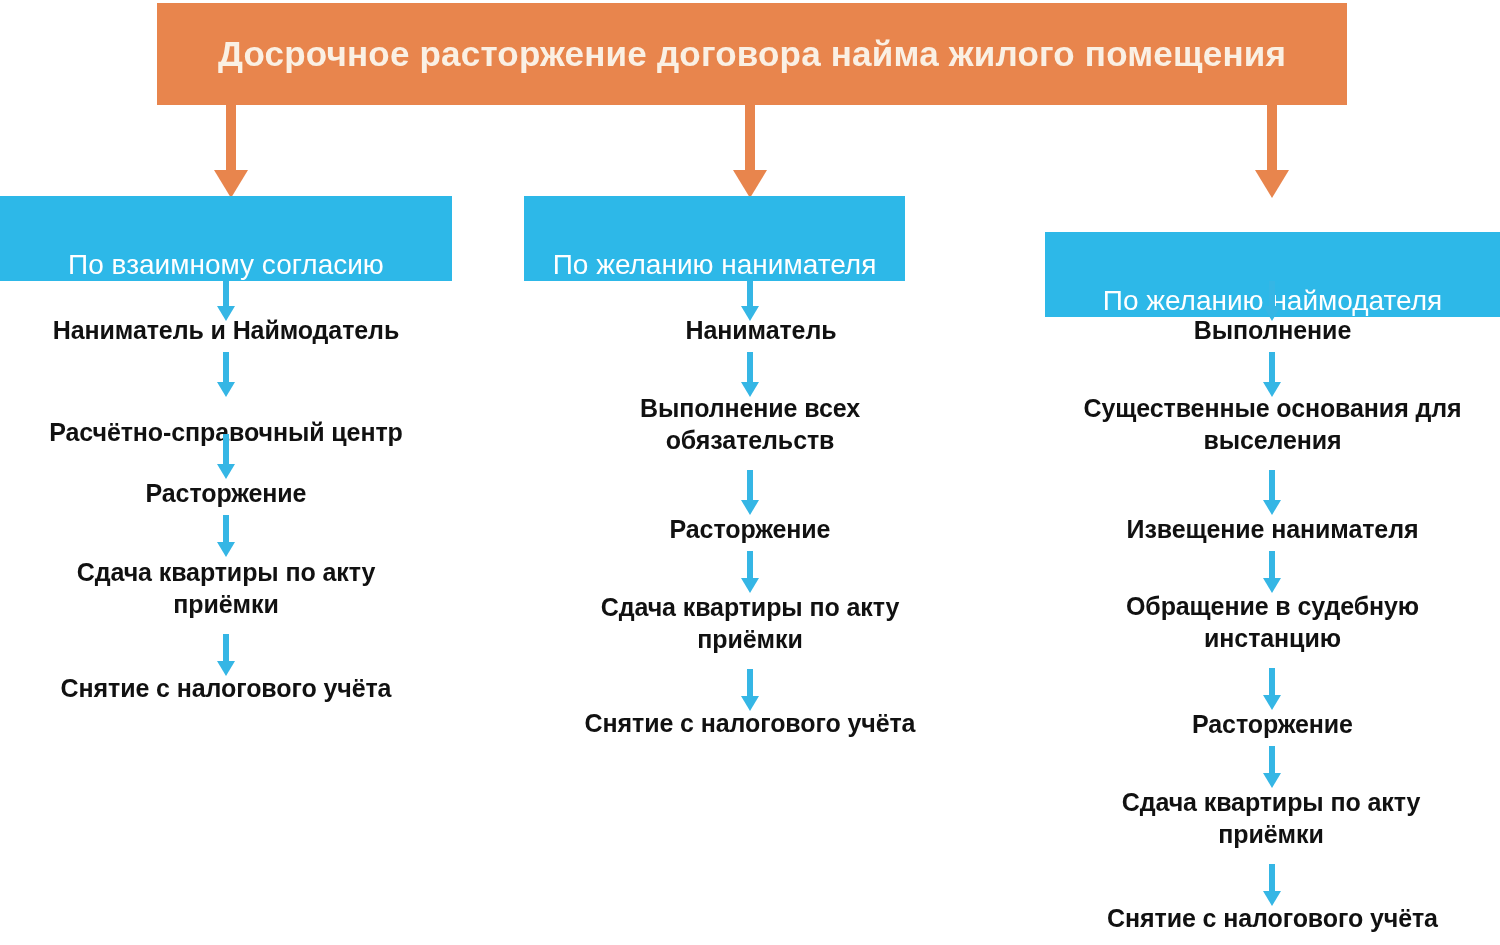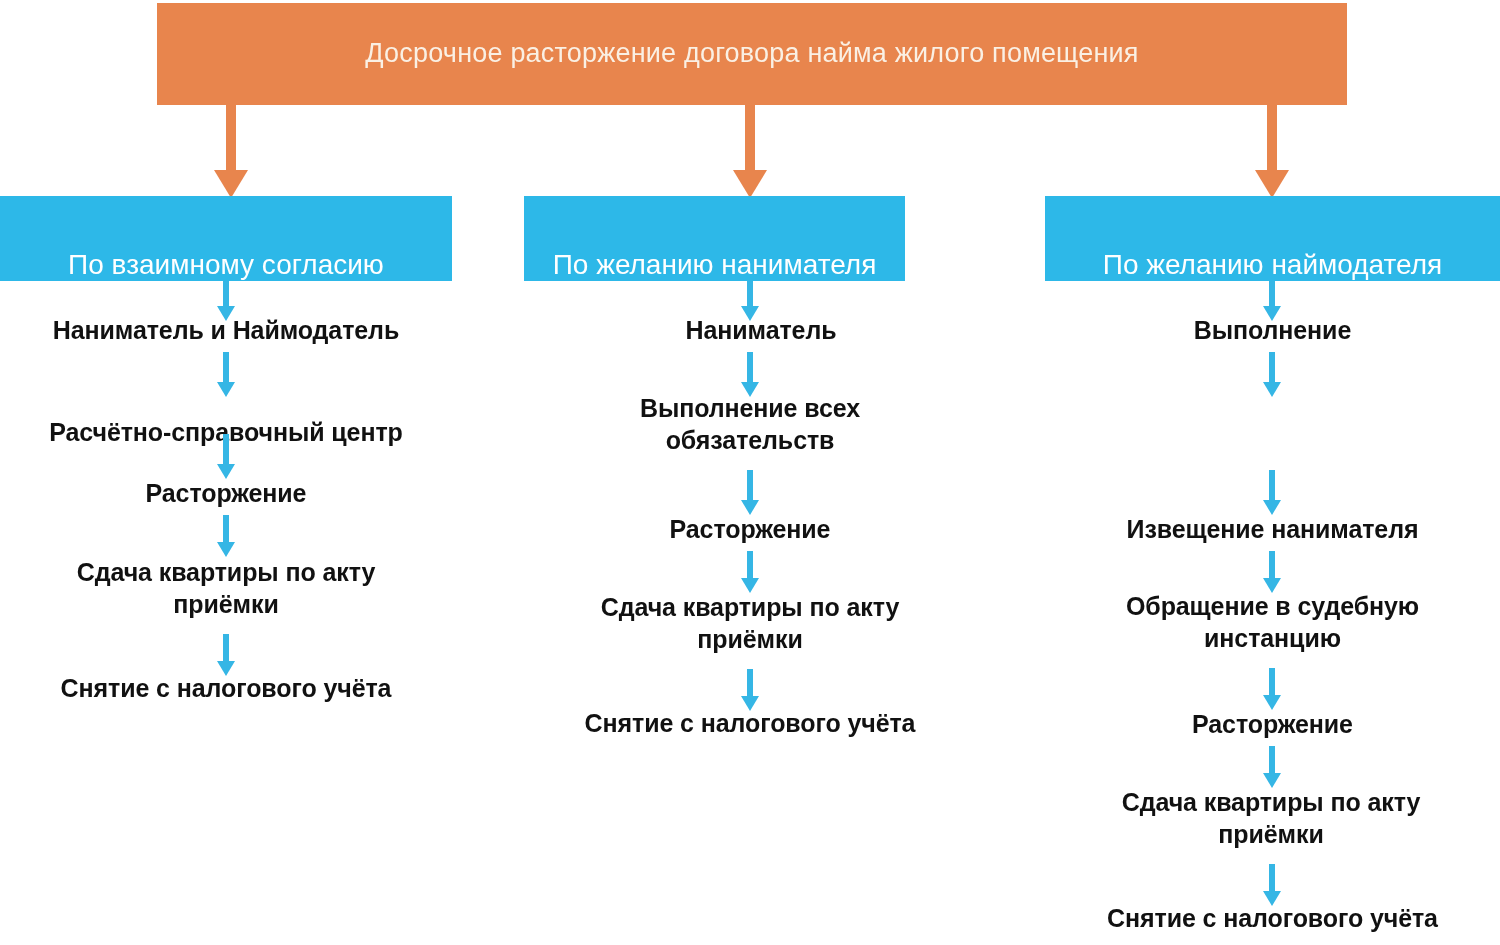--- a/index.html
+++ b/index.html
@@ -30,22 +30,22 @@
     width: 1190px;
     height: 102px;
     background: #E8854D;
     display: flex;
     align-items: center;
     justify-content: center;
     box-sizing: border-box;
   }
   .title-text {
     color: #FAF0E4;
-    font-size: 27px;
-    font-weight: 400;
+    font-size: 35px;
+    font-weight: 700;
     letter-spacing: 0.2px;
     line-height: 1.1;
     text-align: right;
     white-space: nowrap;
   }
 
   
   .arrow-orange {
     position: absolute;
     width: 34px;
@@ -145,21 +145,21 @@
   </div>
 
   <div class="cat-box" style="left:0px; width:452px;">
     <div class="cat-text">По взаимному согласию</div>
   </div>
 
   <div class="cat-box" style="left:524px; width:381px;">
     <div class="cat-text">По желанию нанимателя</div>
   </div>
 
-  <div class="cat-box" style="left:1045px; width:455px;">
+  <div class="cat-box" style="left:1045px; width:455px;margin-top:36px;">
     <div class="cat-text">По желанию наймодателя</div>
   </div>
 
   <div class="arrow-blue" style="left:217px; top:281px; height:40px;">
     <div class="stem" style="height:25px;"></div>
     <div class="head" style="top:25px;"></div>
   </div>
 
   <div class="step" style="left:0px; top:314px; width:452px;">Наниматель и Наймодатель</div>
 
@@ -231,20 +231,21 @@
     <div class="head" style="top:25px;"></div>
   </div>
 
   <div class="step" style="left:1045px; top:314px; width:455px;">Выполнение</div>
 
   <div class="arrow-blue" style="left:1263px; top:352px; height:45px;">
     <div class="stem" style="height:30px;"></div>
     <div class="head" style="top:30px;"></div>
   </div>
 
+  <div class="step" style="left:1060px; top:392px; width:425px;">Существенные основания для выселения</div>
 
   <div class="arrow-blue" style="left:1263px; top:470px; height:45px;">
     <div class="stem" style="height:30px;"></div>
     <div class="head" style="top:30px;"></div>
   </div>
 
   <div class="step" style="left:1045px; top:513px; width:455px;">Извещение нанимателя</div>
 
   <div class="arrow-blue" style="left:1263px; top:551px; height:42px;">
     <div class="stem" style="height:27px;"></div>

